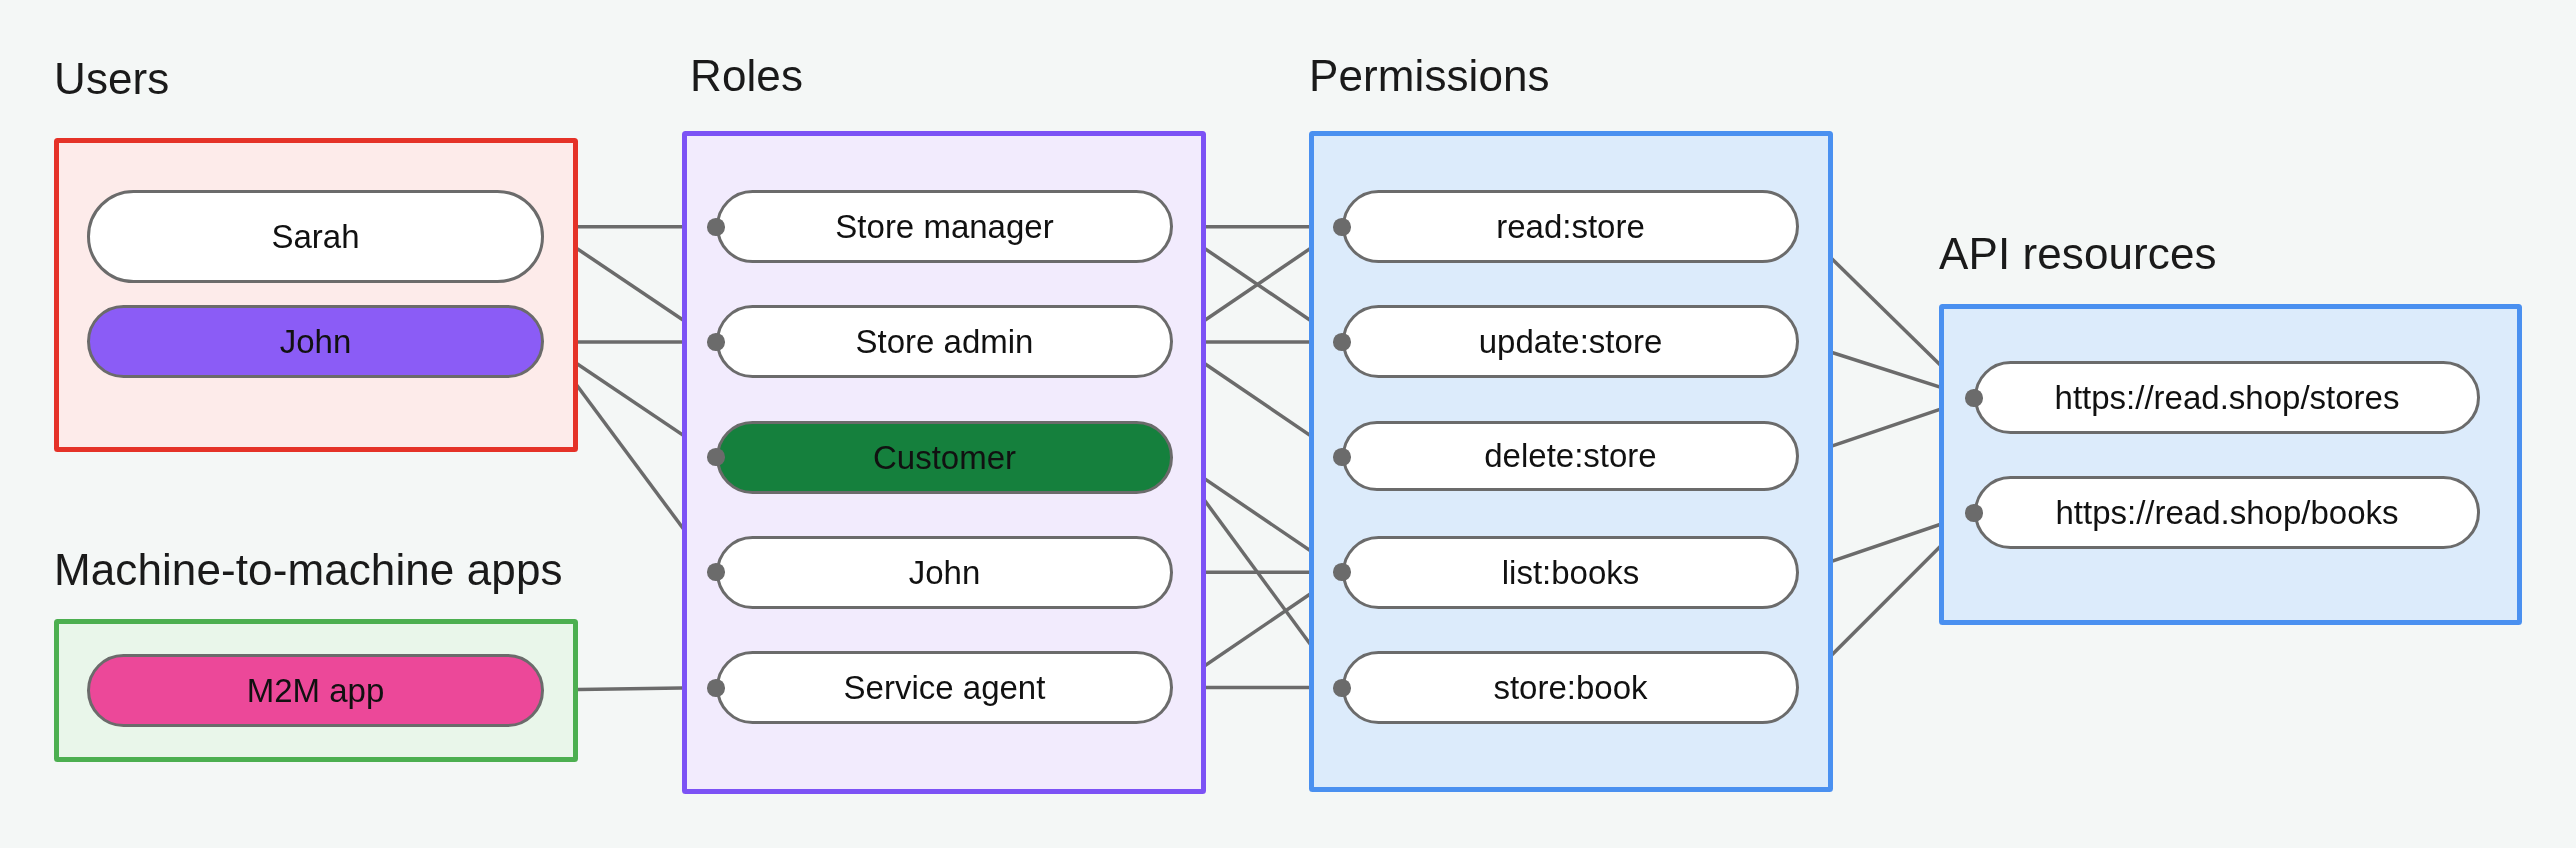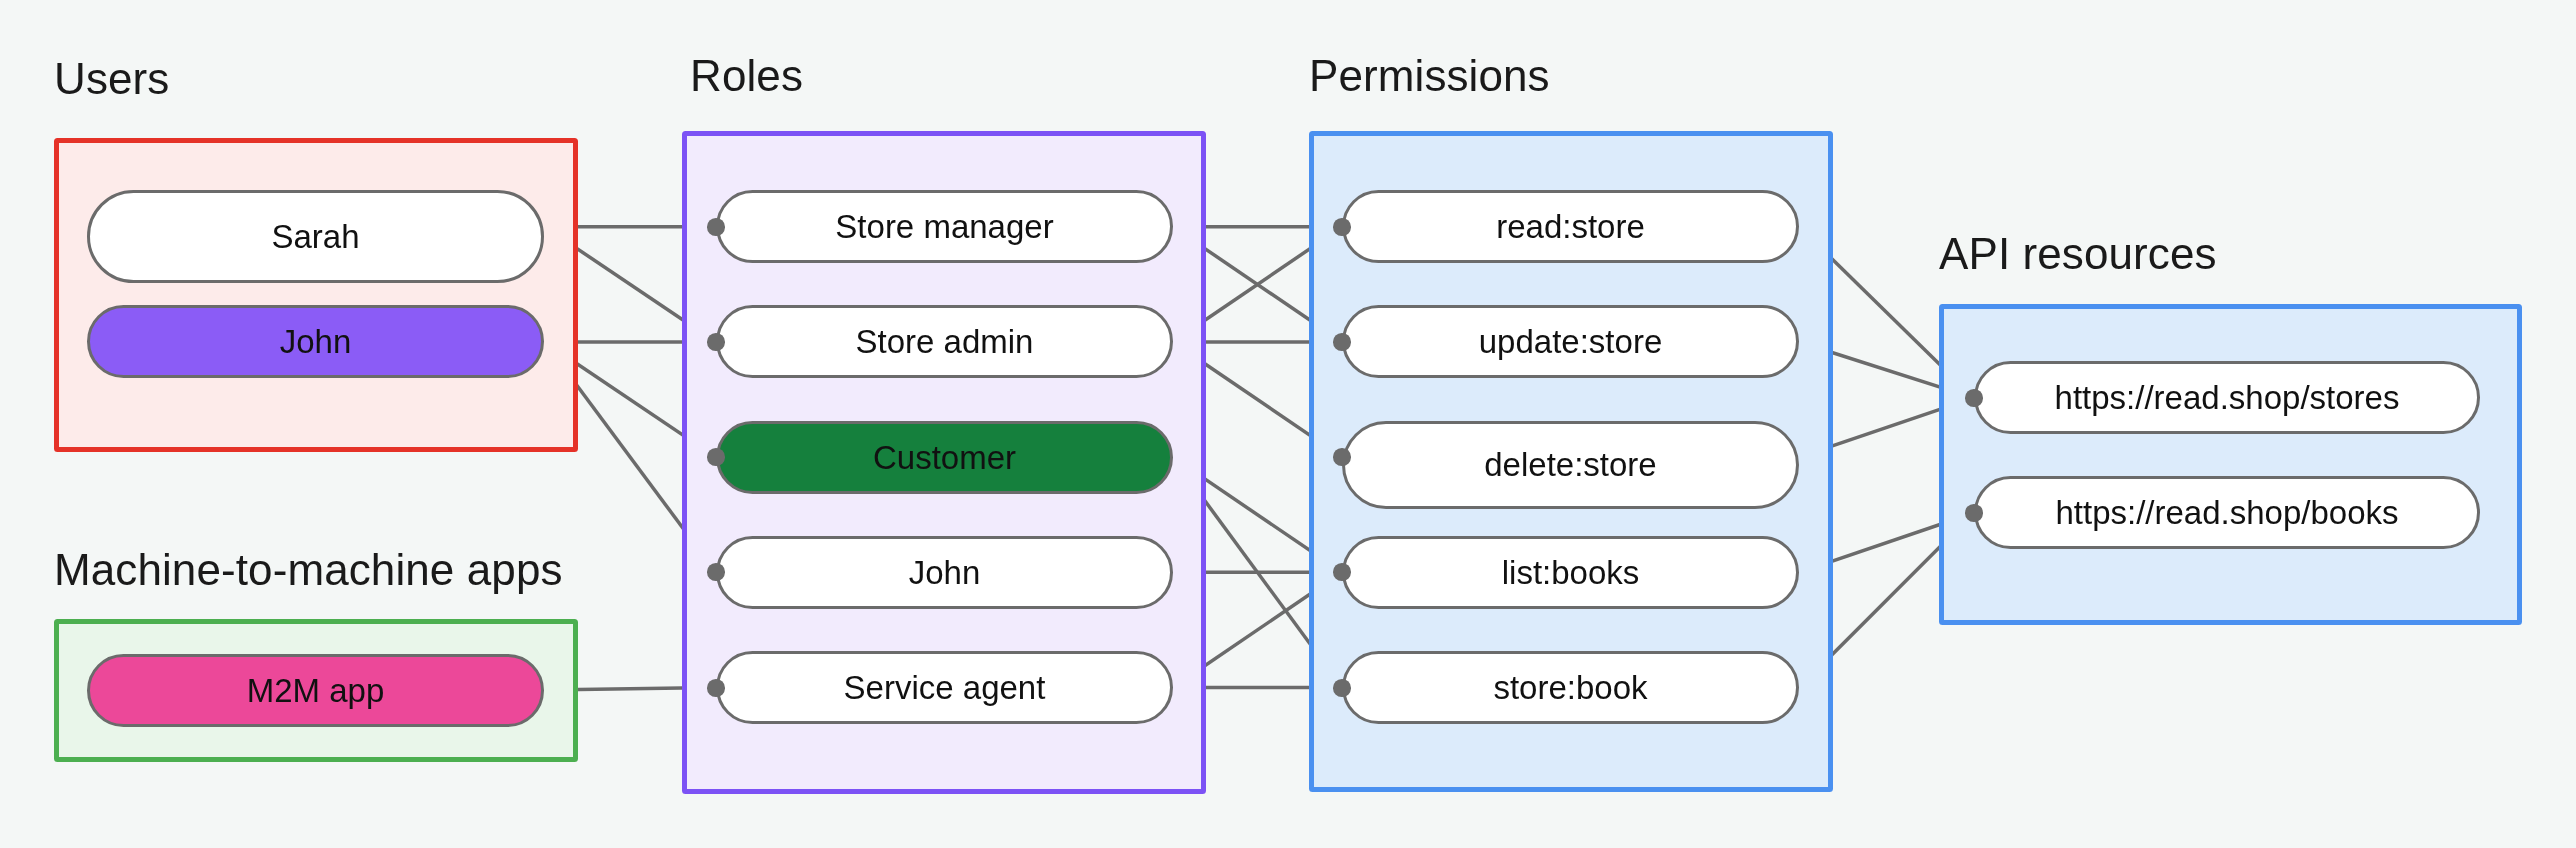--- a/index.html
+++ b/index.html
@@ -103,21 +103,21 @@
       <div class="group-box" style="left: 682px; top: 131px; width: 524px; height: 663px; border-color: rgb(124, 82, 245); background: rgb(242, 235, 253);"></div>
       <div class="node" style="left: 716px; top: 190px; width: 457px; height: 73px; border-color: rgb(107, 107, 107); background: rgb(255, 255, 255);">Store manager</div>
       <div class="node" style="left: 716px; top: 305px; width: 457px; height: 73px; border-color: rgb(107, 107, 107); background: rgb(255, 255, 255);">Store admin</div>
       <div class="node" style="left: 716px; top: 421px; width: 457px; height: 73px; border-color: rgb(107, 107, 107); background: #15803d; text-align: center;">Customer</div>
       <div class="node" style="left: 716px; top: 536px; width: 457px; height: 73px; border-color: rgb(107, 107, 107); background: rgb(255, 255, 255);">John</div>
       <div class="node" style="left: 716px; top: 651px; width: 457px; height: 73px; border-color: rgb(107, 107, 107); background: rgb(255, 255, 255);">Service agent</div>
       <div class="group-label" style="left: 1309px; top: 51px;">Permissions</div>
       <div class="group-box" style="left: 1309px; top: 131px; width: 524px; height: 661px; border-color: rgb(74, 144, 240); background: rgb(220, 235, 251);"></div>
       <div class="node" style="left: 1342px; top: 190px; width: 457px; height: 73px; border-color: rgb(107, 107, 107); background: rgb(255, 255, 255);">read:store</div>
       <div class="node" style="left: 1342px; top: 305px; width: 457px; height: 73px; border-color: rgb(107, 107, 107); background: rgb(255, 255, 255);">update:store</div>
-      <div class="node" style="left: 1342px; top: 421px; width: 457px; height: 88px; border-color: rgb(107, 107, 107); background: rgb(255, 255, 255);">delete:store</div>
+      <div class="node" style="left: 1342px; top: 421px; width: 457px; height: 70px; border-color: rgb(107, 107, 107); background: rgb(255, 255, 255);">delete:store</div>
       <div class="node" style="left: 1342px; top: 536px; width: 457px; height: 73px; border-color: rgb(107, 107, 107); background: rgb(255, 255, 255);">list:books</div>
       <div class="node" style="left: 1342px; top: 651px; width: 457px; height: 73px; border-color: rgb(107, 107, 107); background: rgb(255, 255, 255);">store:book</div>
       <div class="group-label" style="left: 1939px; top: 229px;">API resources</div>
       <div class="group-box" style="left: 1939px; top: 304px; width: 583px; height: 321px; border-color: rgb(74, 144, 240); background: rgb(220, 235, 251);"></div>
       <div class="node" style="left: 1974px; top: 361px; width: 506px; height: 73px; border-color: rgb(107, 107, 107); background: rgb(255, 255, 255);">https://read.shop/stores</div>
       <div class="node" style="left: 1974px; top: 476px; width: 506px; height: 73px; border-color: rgb(107, 107, 107); background: rgb(255, 255, 255);">https://read.shop/books</div>
     </div>
 <div class="port" style="left: 716px; top: 227px; background: rgb(107, 107, 107);"></div>
     <div class="port" style="left: 716px; top: 342px; background: rgb(107, 107, 107);"></div>
     <div class="port" style="left: 716px; top: 457px; background: rgb(107, 107, 107);"></div>

